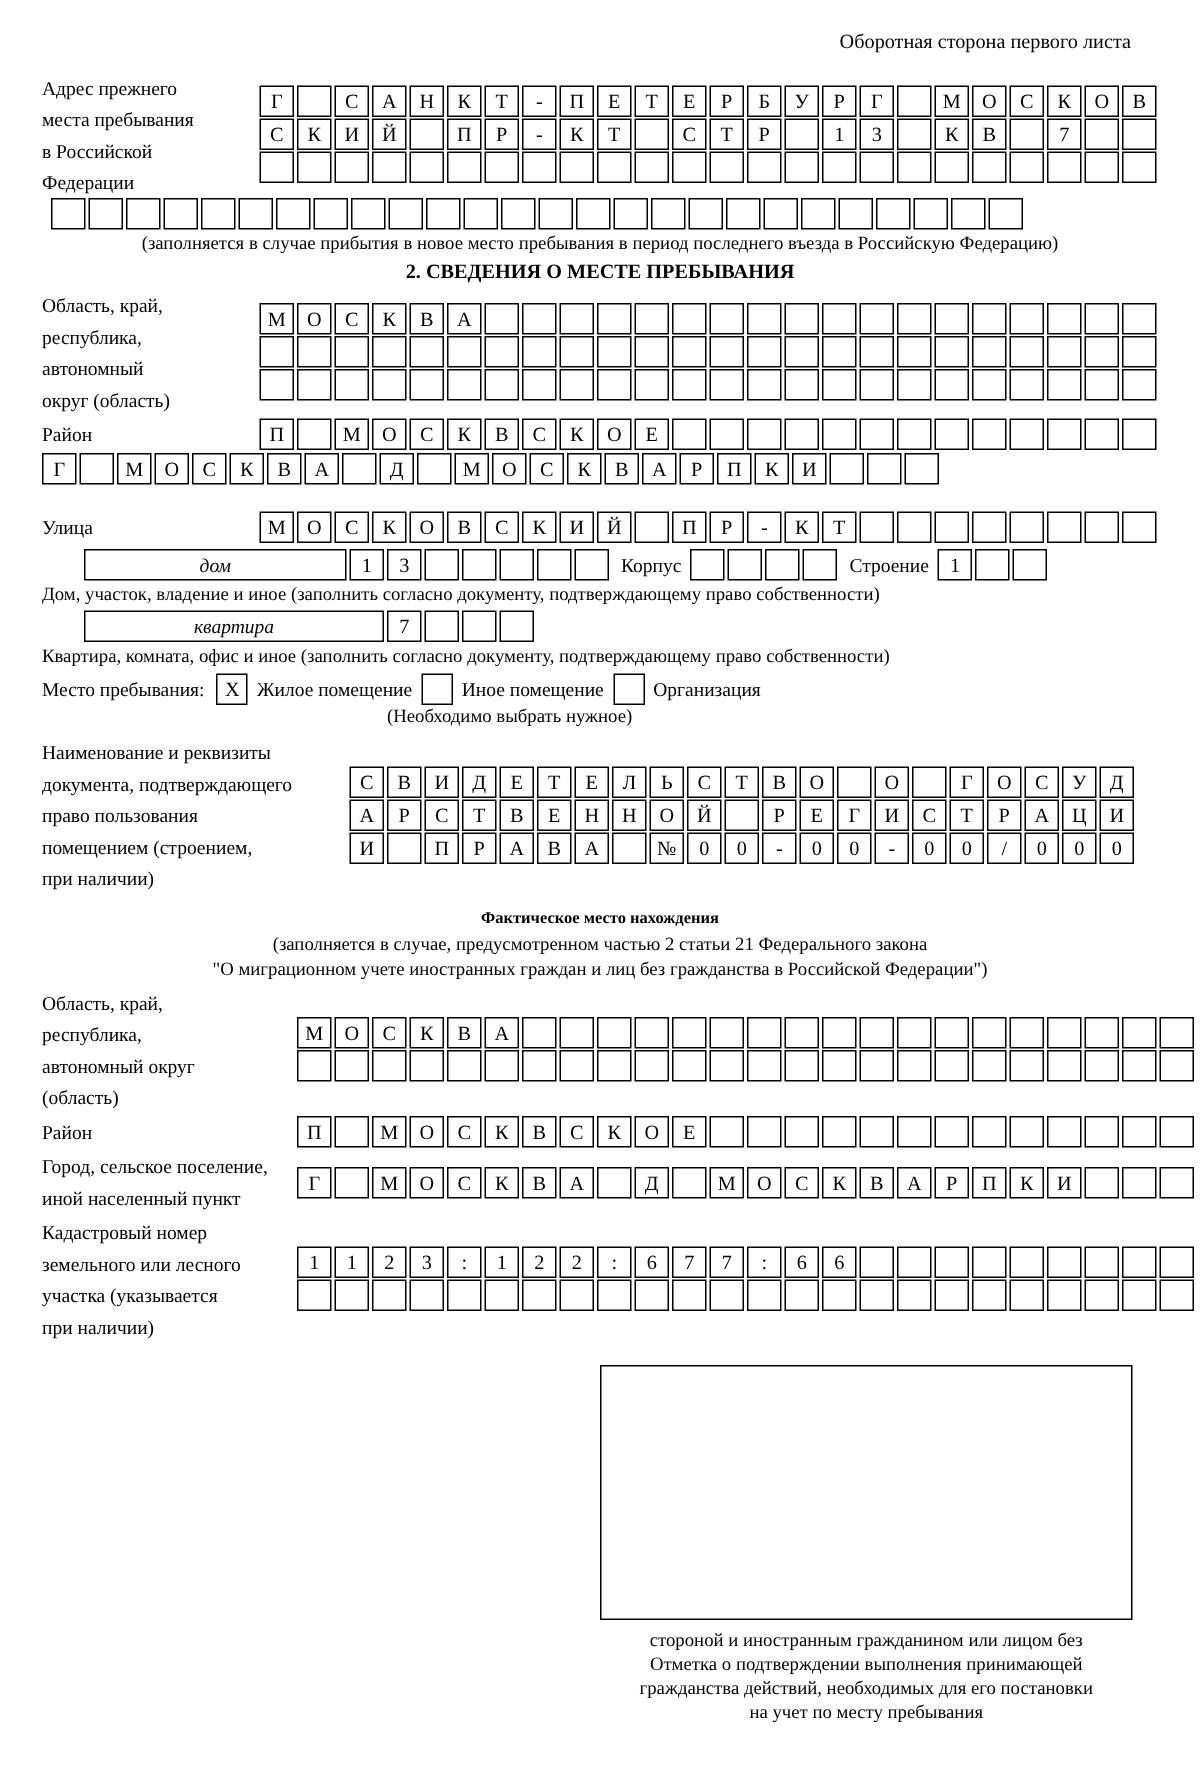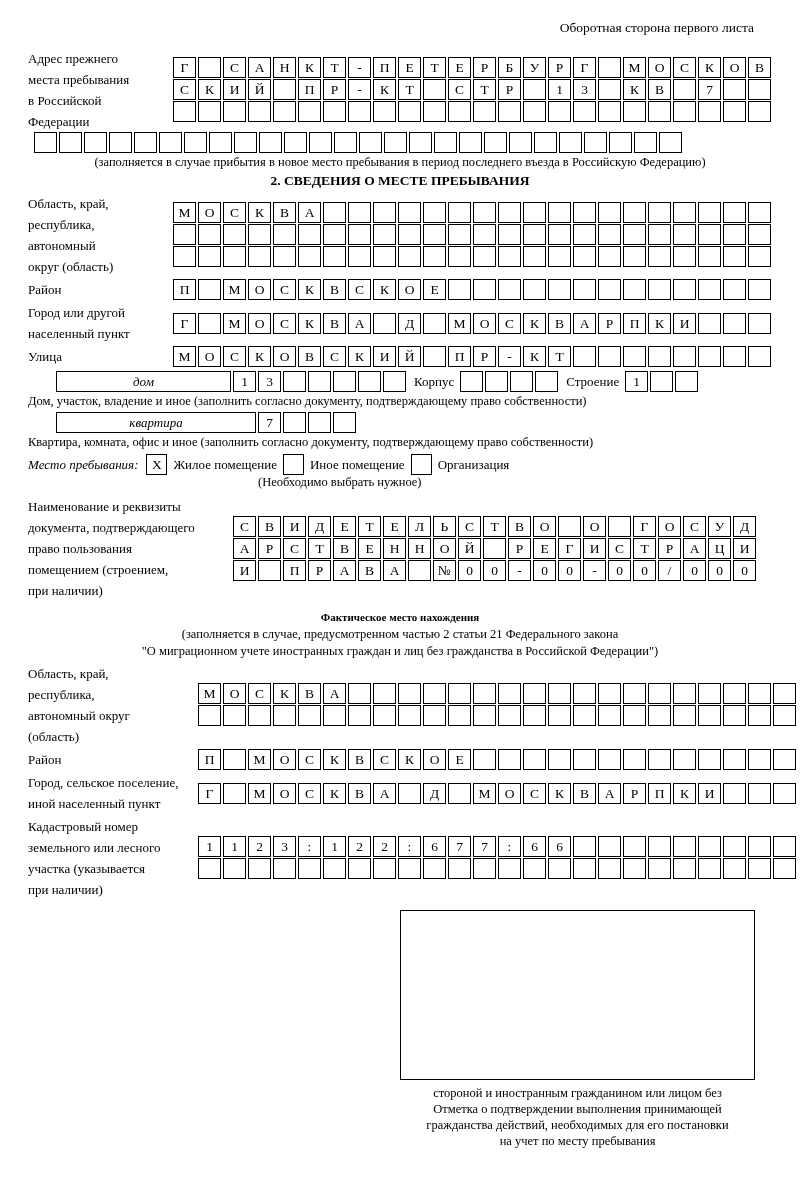--- a/index.html
+++ b/index.html
@@ -359,24 +359,20 @@
         <div class="cell"></div>
         <div class="cell"></div>
         <div class="cell"></div>
         <div class="cell"></div>
         <div class="cell"></div>
         <div class="cell"></div>
       </div>
   </div>
 
   <div class="row" style="margin-top:2px;">
-    <div class="lbl-block">
-      <div>Город или другой</div>
-      <div>населенный пункт</div>
-    </div>
     <div class="boxes">
         <div class="cell">Г</div>
         <div class="cell"></div>
         <div class="cell">М</div>
         <div class="cell">О</div>
         <div class="cell">С</div>
         <div class="cell">К</div>
         <div class="cell">В</div>
         <div class="cell">А</div>
         <div class="cell"></div>
@@ -391,21 +387,21 @@
         <div class="cell">Р</div>
         <div class="cell">П</div>
         <div class="cell">К</div>
         <div class="cell">И</div>
         <div class="cell"></div>
         <div class="cell"></div>
         <div class="cell"></div>
       </div>
   </div>
 
-  <div class="row" style="margin-top:2px;">
+  <div class="row" style="margin-top:18px;">
     <div class="lbl-block">Улица</div>
     <div class="boxes">
         <div class="cell">М</div>
         <div class="cell">О</div>
         <div class="cell">С</div>
         <div class="cell">К</div>
         <div class="cell">О</div>
         <div class="cell">В</div>
         <div class="cell">С</div>
         <div class="cell">К</div>
@@ -460,21 +456,21 @@
     <div class="boxes">
         <div class="cell">7</div>
         <div class="cell"></div>
         <div class="cell"></div>
         <div class="cell"></div>
       </div>
   </div>
   <div class="small" style="margin:2px 0 4px 0;">Квартира, комната, офис и иное (заполнить согласно документу, подтверждающему право собственности)</div>
 
   <div class="row" style="align-items:center;">
-    <div class="lbl" style="margin-right:8px;font-style:italic;">Место пребывания:</div>
+    <div class="lbl" style="margin-right:8px;">Место пребывания:</div>
     <div class="chk">X</div>
     <div class="inline-lbl">Жилое помещение</div>
     <div class="chk"></div>
     <div class="inline-lbl">Иное помещение</div>
     <div class="chk"></div>
     <div class="inline-lbl">Организация</div>
   </div>
   <div class="small" style="margin-left:230px;">(Необходимо выбрать нужное)</div>
 
   <div class="row" style="margin-top:6px;">

